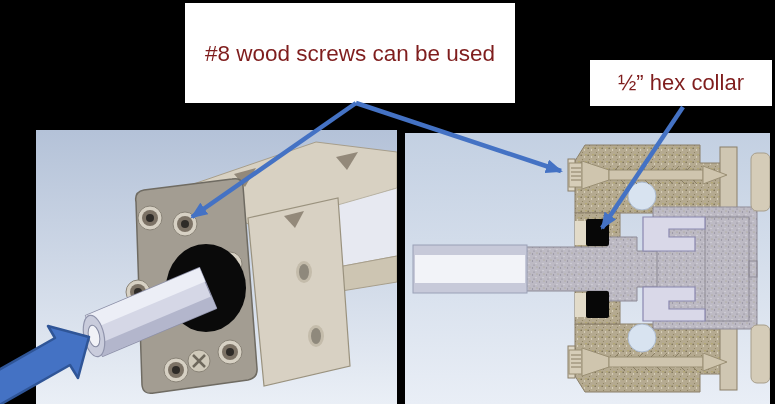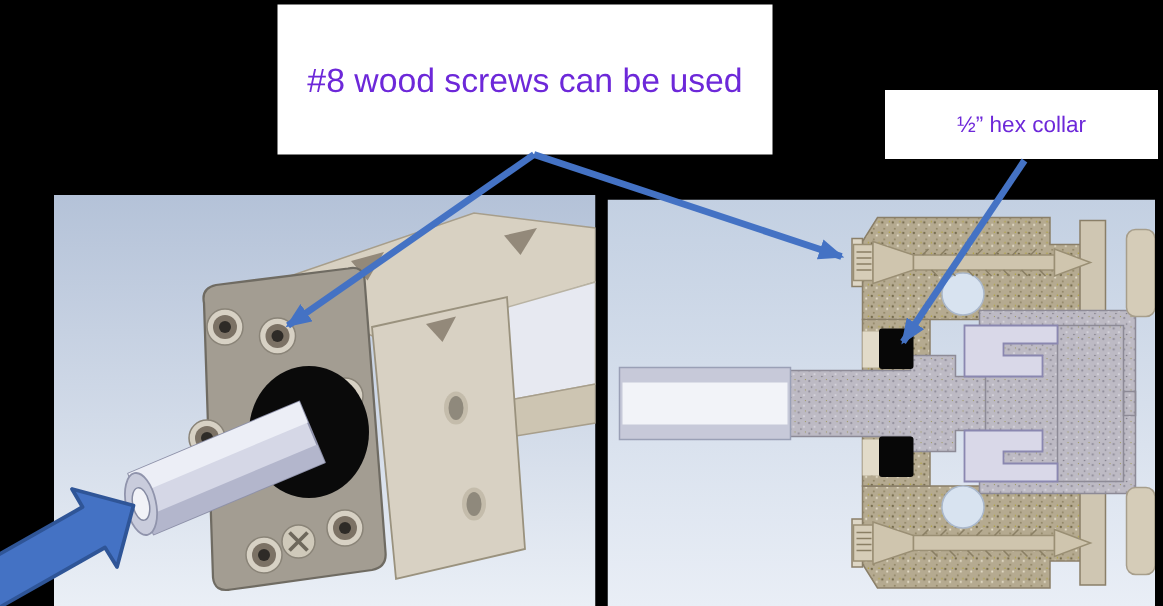--- a/index.html
+++ b/index.html
@@ -6,35 +6,35 @@
   .canvas{
     position:relative;
     width:775px;height:404px;
     background:#000;
     overflow:hidden;
     font-family:"Liberation Sans", sans-serif;
   }
   .callout{
     position:absolute;
     background:#ffffff;
-    color:#6d28d9;
+    color:#7f1d1d;
     display:flex;
     flex-direction:column;
     align-items:center;
     justify-content:center;
     text-align:center;
     z-index:3;
   }
   .callout-screws{
     left:185px;top:3px;width:330px;height:100px;
     font-size:22.5px;line-height:31px;
   }
   .callout-collar{
     left:590px;top:60px;width:182px;height:46px;
-    font-size:15px;
+    font-size:22px;
   }
   .panel{position:absolute;z-index:1;}
   .panel-left{left:36px;top:130px;width:361px;height:274px;}
   .panel-right{left:405px;top:133px;width:365px;height:271px;}
   .arrow-overlay{
     position:absolute;left:0;top:0;width:775px;height:404px;
     z-index:4;pointer-events:none;
   }
   svg{display:block;}
 </style>

